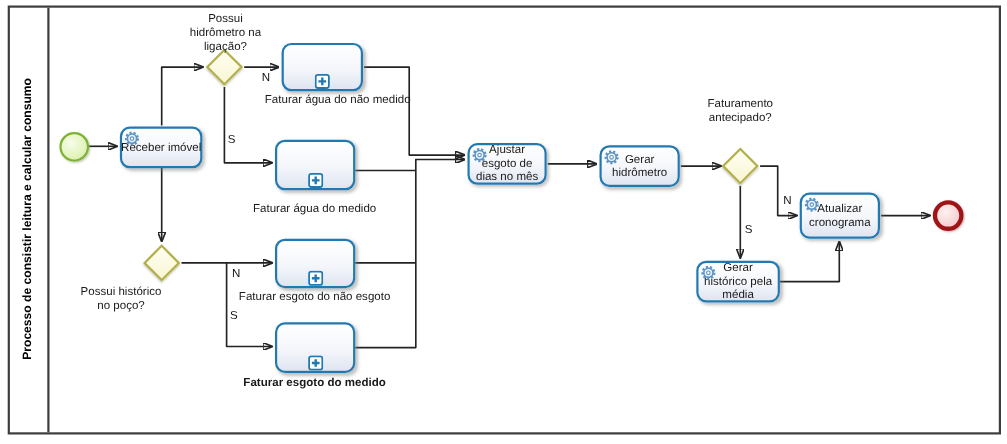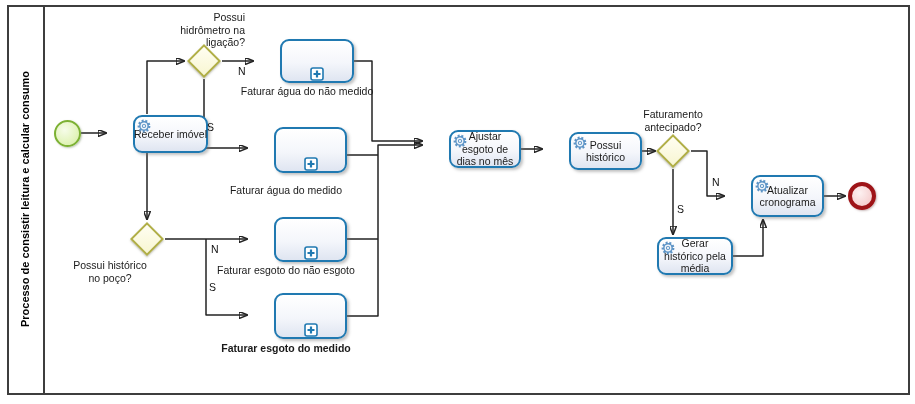--- a/index.html
+++ b/index.html
@@ -17,21 +17,21 @@
   
   svg.flows{position:absolute;left:0;top:0;width:915px;height:404px;z-index:1;}
   svg.flows path{fill:none;stroke:#232323;stroke-width:1.5;stroke-linejoin:round;}
   
   .task{
     position:absolute;z-index:2;box-sizing:border-box;
     border:2px solid #2079b1;border-radius:9px;
     background:linear-gradient(180deg,#ffffff 0%,#f4f6fb 55%,#dfe5f1 100%);
     box-shadow:2px 2px 3px rgba(120,120,120,0.45);
     display:flex;align-items:center;justify-content:center;text-align:center;
-    font-size:10.5px;line-height:1.18;padding:17px 3px;margin-left:24px;
+    font-size:10.5px;line-height:1.18;padding:17px 3px;
   }
   .task .gear{position:absolute;left:1px;top:1px;width:16px;height:16px;}
   .task .plus{position:absolute;left:50%;bottom:0px;transform:translateX(-50%);width:14px;height:14px;}
   .nowrap{white-space:nowrap;}
   .w50{display:inline-block;max-width:52px;}
   
   .gateway{
     position:absolute;z-index:2;width:24px;height:24px;box-sizing:border-box;
     transform:rotate(45deg);border:2px solid #b1af46;
     background:linear-gradient(135deg,#fffef2 0%,#f8f6d2 100%);
@@ -141,21 +141,21 @@
     </svg>
     <span>Ajustar esgoto de dias no mês</span>
   </div>
 
   <div class="task" style="left:545px;top:132px;width:73px;height:36px;">
     <svg class="gear" viewBox="0 0 20 20">
       <circle cx="10" cy="10" r="6.5" fill="#eef4fa" stroke="#5d94c6" stroke-width="3" stroke-dasharray="2.4 2.1"></circle>
       <circle cx="10" cy="10" r="5.2" fill="none" stroke="#5d94c6" stroke-width="1.8"></circle>
       <circle cx="10" cy="10" r="2" fill="#fff" stroke="#5d94c6" stroke-width="1.3"></circle>
     </svg>
-    <span class="w50">Possui histórico</span>
+    <span class="w50">Gerar hidrômetro</span>
   </div>
 
   <div class="task" style="left:727px;top:175px;width:73px;height:42px;">
     <svg class="gear" viewBox="0 0 20 20">
       <circle cx="10" cy="10" r="6.5" fill="#eef4fa" stroke="#5d94c6" stroke-width="3" stroke-dasharray="2.4 2.1"></circle>
       <circle cx="10" cy="10" r="5.2" fill="none" stroke="#5d94c6" stroke-width="1.8"></circle>
       <circle cx="10" cy="10" r="2" fill="#fff" stroke="#5d94c6" stroke-width="1.3"></circle>
     </svg>
     <span>Atualizar cronograma</span>
   </div>
@@ -163,27 +163,27 @@
   <div class="task" style="left:633px;top:237px;width:76px;height:38px;">
     <svg class="gear" viewBox="0 0 20 20">
       <circle cx="10" cy="10" r="6.5" fill="#eef4fa" stroke="#5d94c6" stroke-width="3" stroke-dasharray="2.4 2.1"></circle>
       <circle cx="10" cy="10" r="5.2" fill="none" stroke="#5d94c6" stroke-width="1.8"></circle>
       <circle cx="10" cy="10" r="2" fill="#fff" stroke="#5d94c6" stroke-width="1.3"></circle>
     </svg>
     <span>Gerar histórico pela média</span>
   </div>
 
   <div class="gateway" style="left:192px;top:49px;"></div>
-  <div class="lbl center" style="left:205px;top:11px;width:80px;text-align:right;">Possui hidrômetro na ligação?</div>
+  <div class="lbl center" style="left:205px;top:11px;width:80px;">Possui hidrômetro na ligação?</div>
 
   <div class="gateway" style="left:135px;top:227px;"></div>
   <div class="lbl center" style="left:110px;top:259px;width:80px;">Possui histórico no poço?</div>
 
   <div class="gateway" style="left:661px;top:139px;"></div>
-  <div class="lbl center" style="left:673px;top:108px;width:78px;">Faturamento antecipado?</div>
+  <div class="lbl center" style="left:673px;top:88px;width:78px;">Faturamento antecipado?</div>
 
   <div class="branch" style="left:238px;top:65px;">N</div>
   <div class="branch" style="left:207px;top:121px;">S</div>
   <div class="branch" style="left:211px;top:243px;">N</div>
   <div class="branch" style="left:209px;top:281px;">S</div>
   <div class="branch" style="left:712px;top:176px;">N</div>
   <div class="branch" style="left:677px;top:203px;">S</div>
 
 </div>
 

